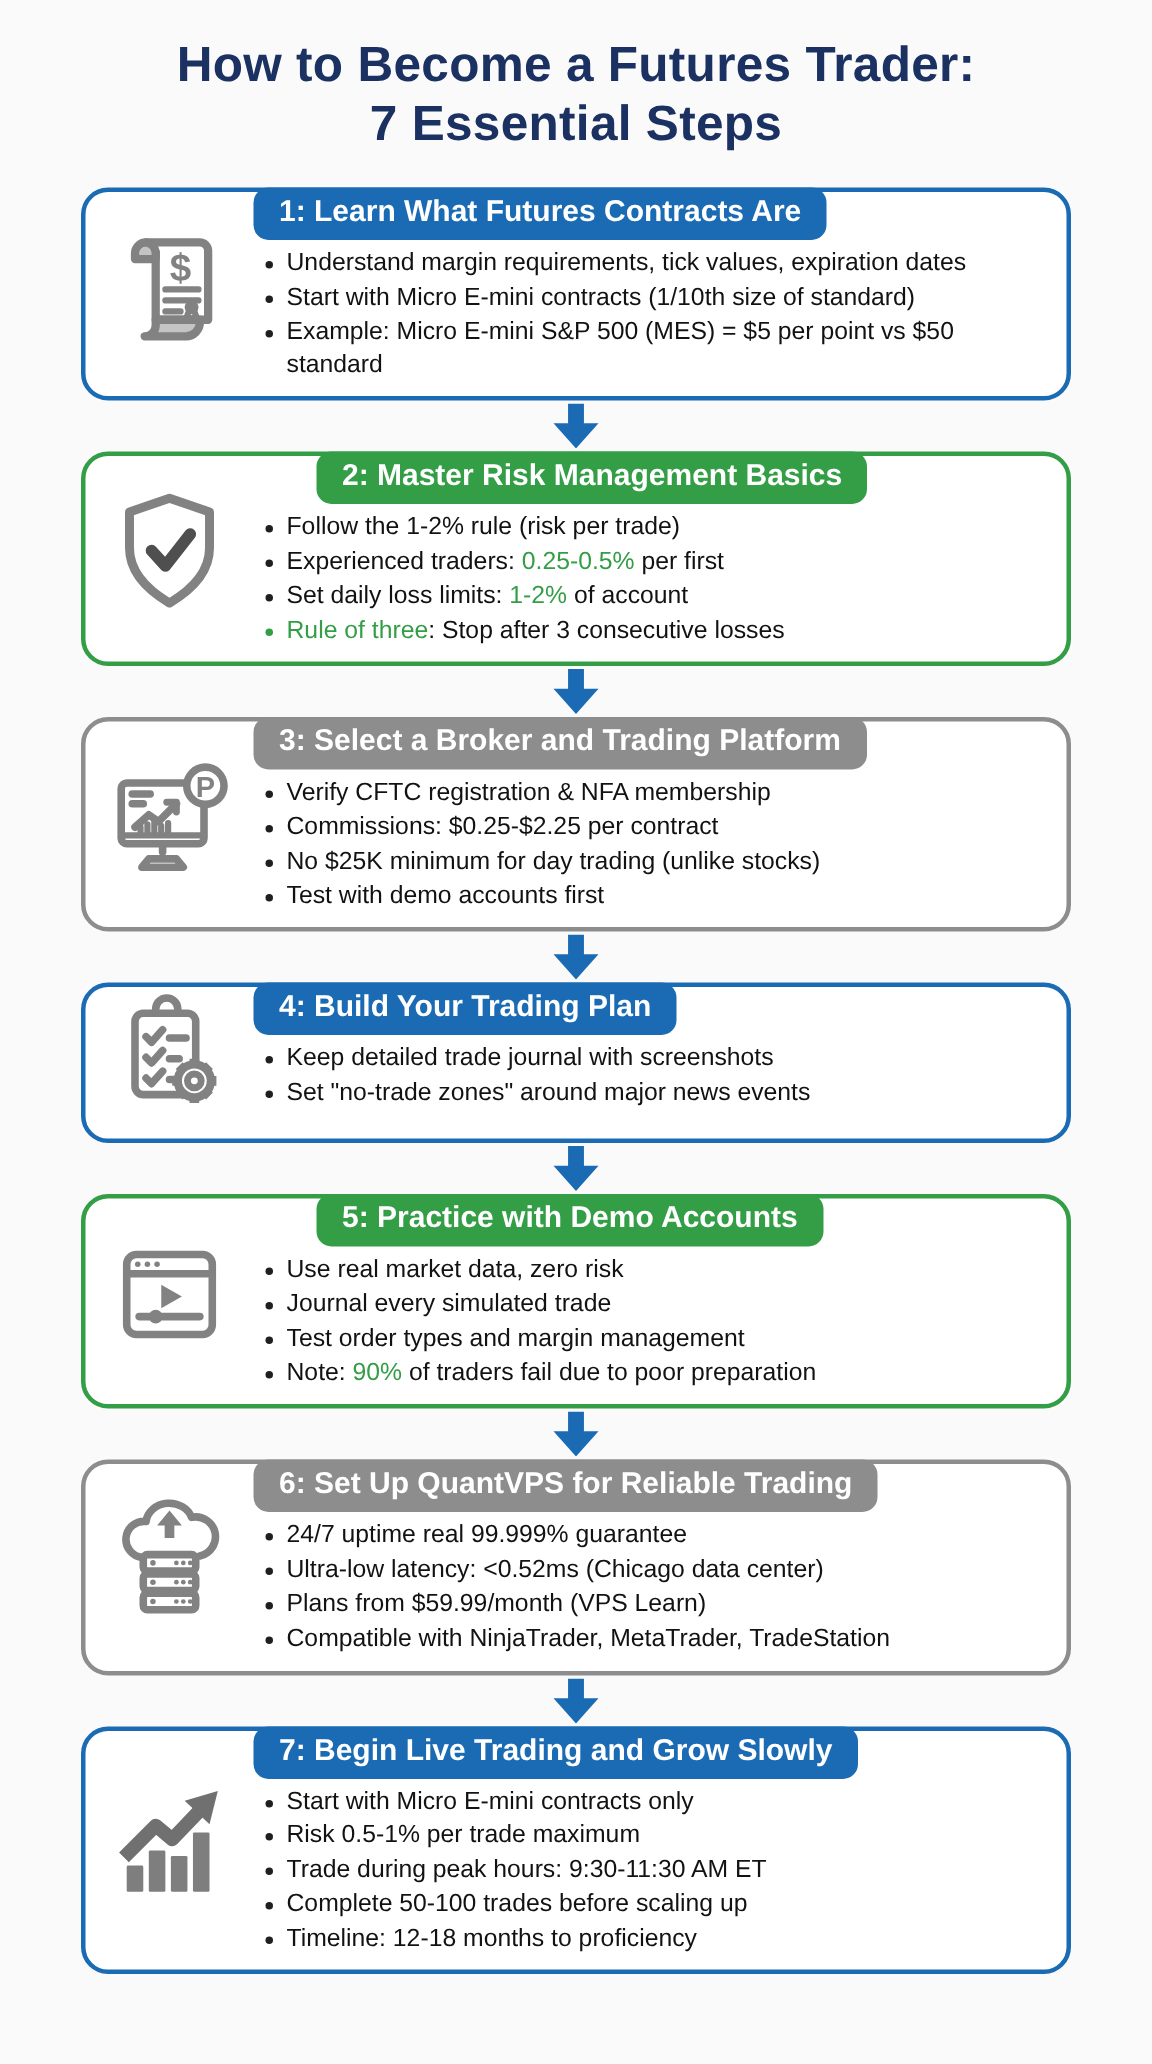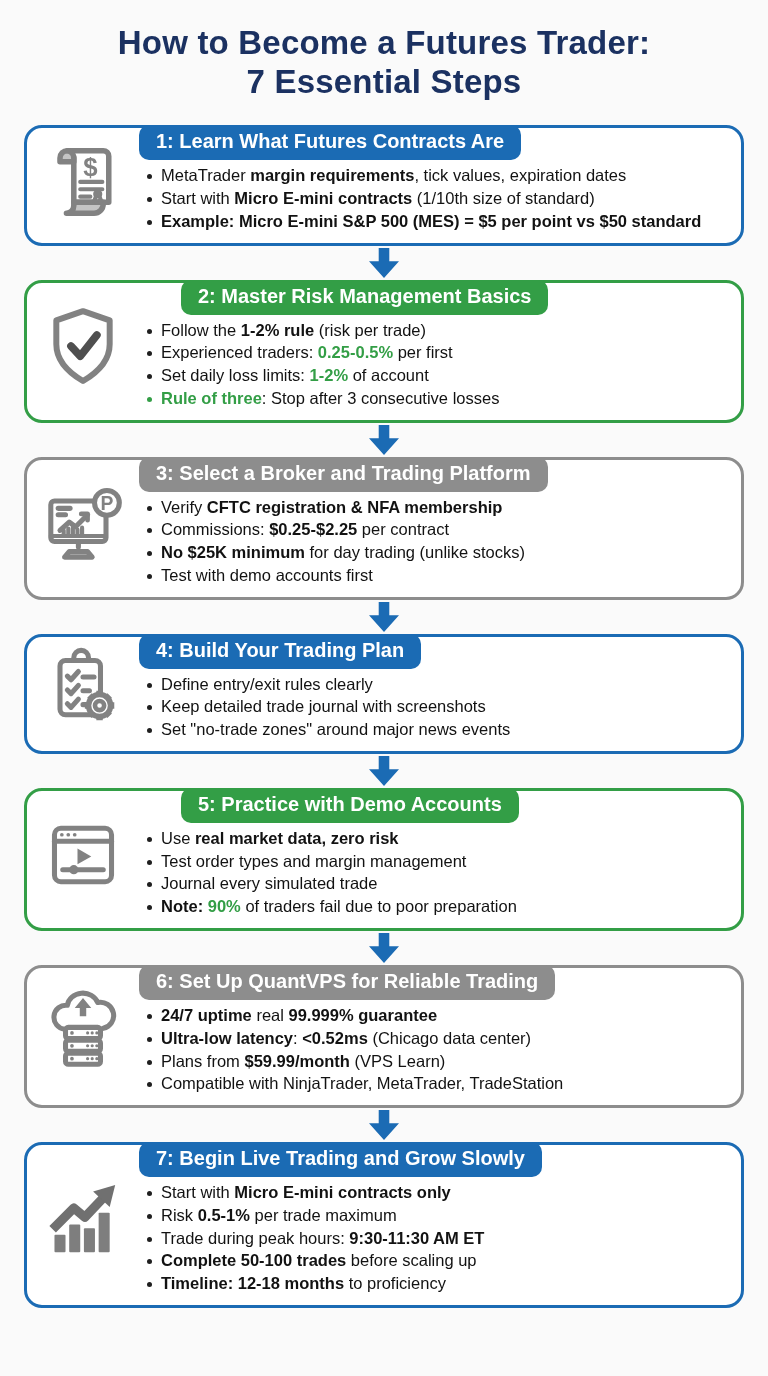--- a/index.html
+++ b/index.html
@@ -17,21 +17,21 @@
     font-weight: bold;
     line-height: 1.17;
     color: var(--navy, #1b3161);
     letter-spacing: 0.2px;
   }
 
   #steps-host { margin-top: 24px; }
 
   .card {
     position: relative;
-    width: 720px;
+    width: 660px;
     margin: 0 auto;
     background: var(--card-bg, #ffffff);
     border: 3px solid #888;
     border-radius: 18px;
     display: flex;
     padding: 0 12px 9px 0;
   }
   .theme-blue  { border-color: var(--blue, #1b6bb4); }
   .theme-green { border-color: var(--green, #339e46); }
   .theme-gray  { border-color: var(--gray, #8d8d8d); }
@@ -73,21 +73,21 @@
   }
   .dot {
     flex: 0 0 5px;
     width: 5px; height: 5px;
     border-radius: 50%;
     background: #1f1f1f;
     margin: 9px 9px 0 6px;
   }
   .dot-green { background: var(--green, #339e46); }
   .dot-blue  { background: var(--blue, #1b6bb4); }
-  .b { font-weight: bold; text-align: right; }
+  .b { font-weight: normal; text-align: right; }
   .c-green { color: var(--green, #339e46); }
   .c-blue  { color: var(--blue, #1b6bb4); }
 
   .arrow-wrap {
     height: 34px;
     display: flex;
     align-items: center;
     justify-content: center;
   }
   .arrow-svg { width: 38px; height: 30px; fill: var(--blue, #1b6bb4); }
@@ -115,21 +115,21 @@
     <text x="58" y="45" font-size="28" font-weight="bold" fill="#828282" text-anchor="middle" font-family="'Liberation Sans',sans-serif">$</text>
     <g fill="#828282">
       <circle cx="66" cy="64" r="5"></circle>
       <path d="M62 66 l-3 8 3 -1 2 3 3 -8 z M70 66 l3 8 -3 -1 -2 3 -3 -8 z"></path>
     </g>
   </svg>
         </div>
     <ul class="bullets">
           <li>
             <span class="dot"></span>
-            <span><span>MetaTrader </span><span class="b">margin requirements</span><span>, tick values, expiration dates</span></span>
+            <span><span>Understand </span><span class="b">margin requirements</span><span>, tick values, expiration dates</span></span>
           </li>
           <li>
             <span class="dot"></span>
             <span><span>Start with </span><span class="b">Micro E-mini contracts</span><span> (1/10th size of standard)</span></span>
           </li>
           <li>
             <span class="dot"></span>
             <span><span class="b">Example: Micro E-mini S&amp;P 500 (MES) = $5 per point vs $50 standard</span></span>
           </li>
         </ul>
@@ -233,24 +233,20 @@
     <g stroke="#828282" fill="none">
       <path d="M68 52 v32 M52 68 h32 M57 57 l22 22 M79 57 l-22 22" stroke-width="7"></path>
       <circle cx="68" cy="68" r="12" fill="#fff" stroke-width="6"></circle>
       <circle cx="68" cy="68" r="5" fill="#fff" stroke-width="5"></circle>
     </g>
   </svg>
         </div>
     <ul class="bullets">
           <li>
             <span class="dot"></span>
-            <span><span>Define entry/exit rules clearly</span></span>
-          </li>
-          <li>
-            <span class="dot"></span>
             <span><span>Keep detailed trade journal with screenshots</span></span>
           </li>
           <li>
             <span class="dot"></span>
             <span><span>Set "no-trade zones" around major news events</span></span>
           </li>
         </ul>
   </section>
 
   <div class="arrow-wrap">
@@ -277,25 +273,25 @@
     </g>
   </svg>
         </div>
     <ul class="bullets">
           <li>
             <span class="dot"></span>
             <span><span>Use </span><span class="b">real market data, zero risk</span></span>
           </li>
           <li>
             <span class="dot"></span>
+            <span><span>Journal every simulated trade</span></span>
+          </li>
+          <li>
+            <span class="dot"></span>
             <span><span>Test order types and margin management</span></span>
-          </li>
-          <li>
-            <span class="dot"></span>
-            <span><span>Journal every simulated trade</span></span>
           </li>
           <li>
             <span class="dot"></span>
             <span><span class="b">Note:</span><span> </span><span class="b c-green">90%</span><span> of traders fail due to poor preparation</span></span>
           </li>
         </ul>
   </section>
 
   <div class="arrow-wrap">
     <svg class="arrow-svg" viewBox="0 0 40 34">

